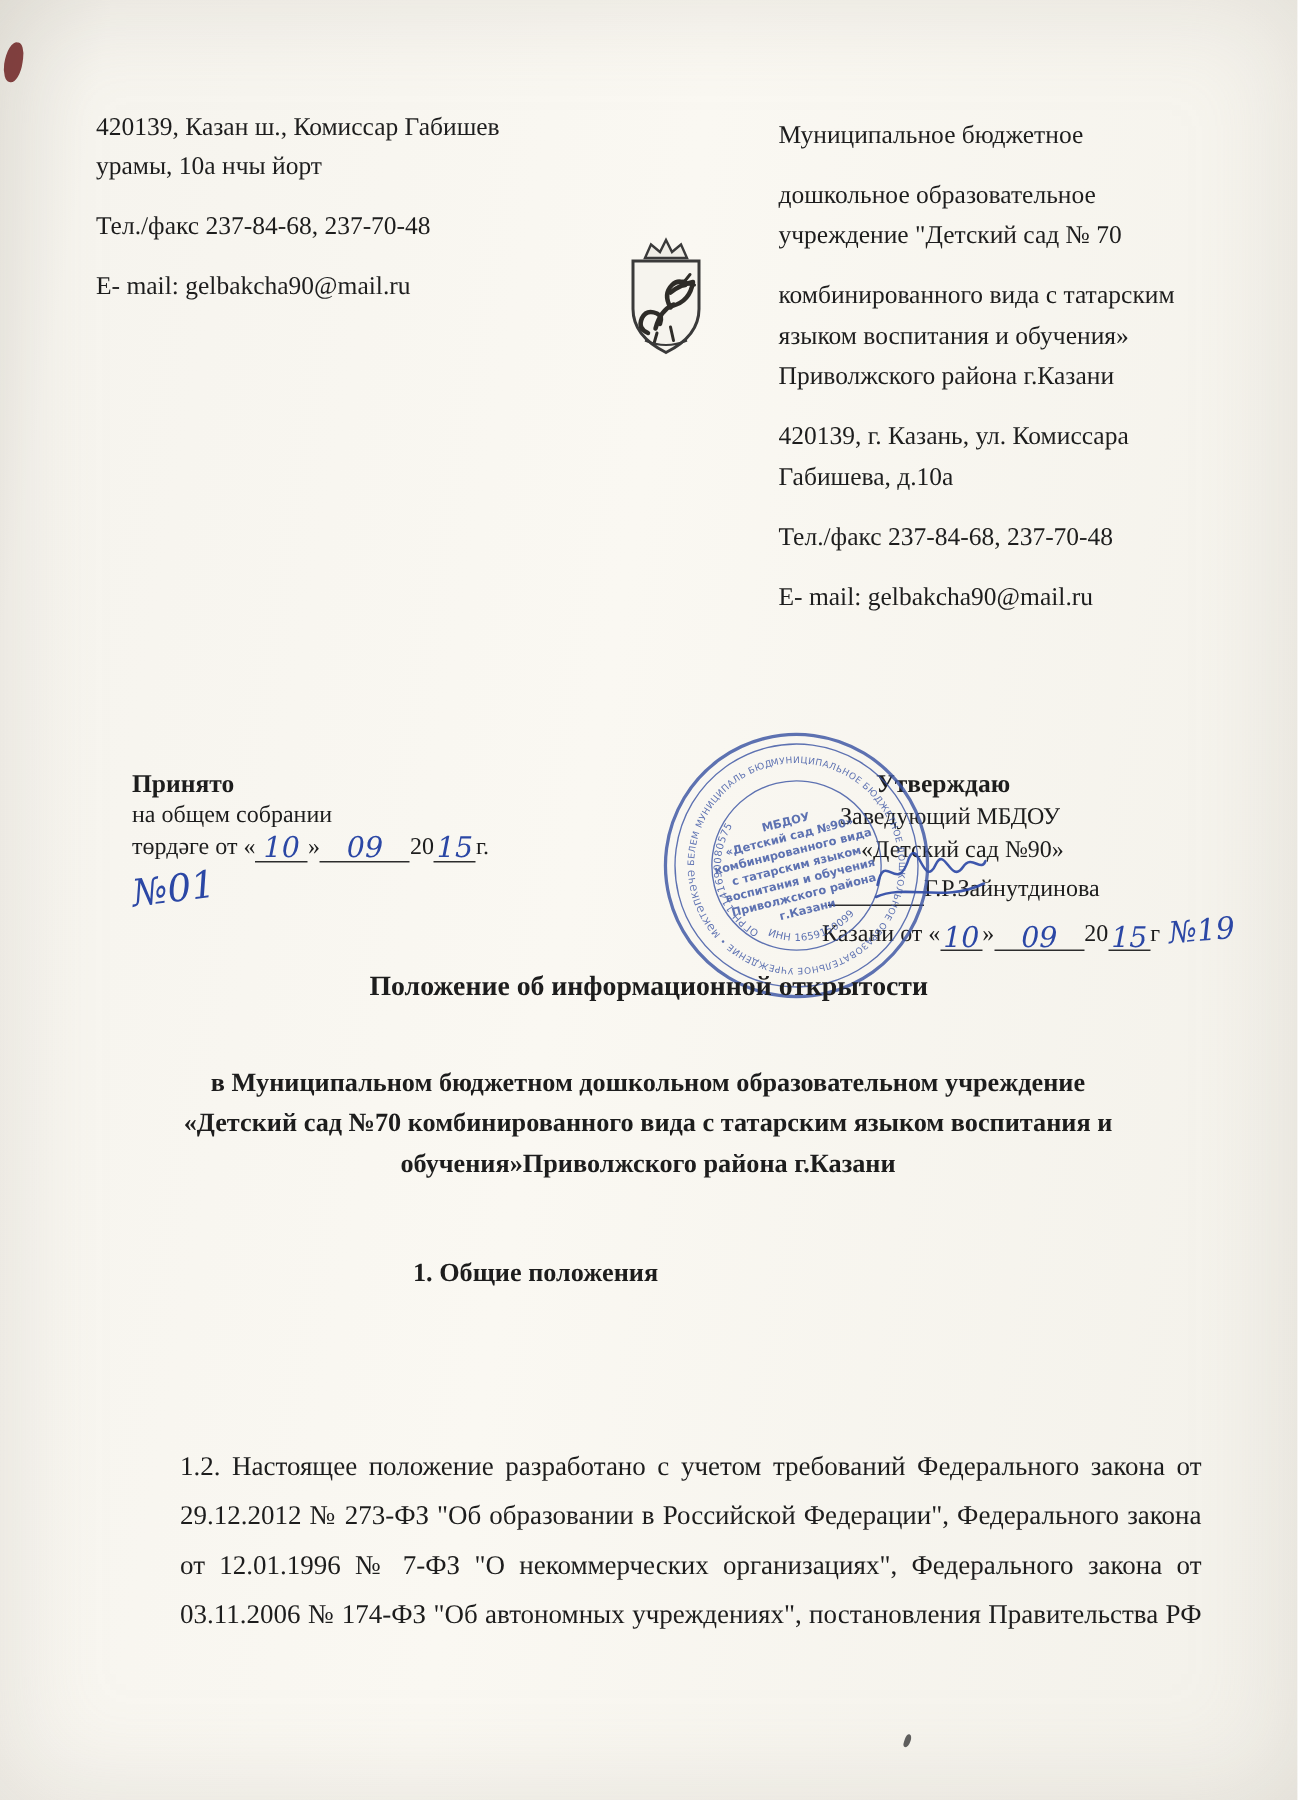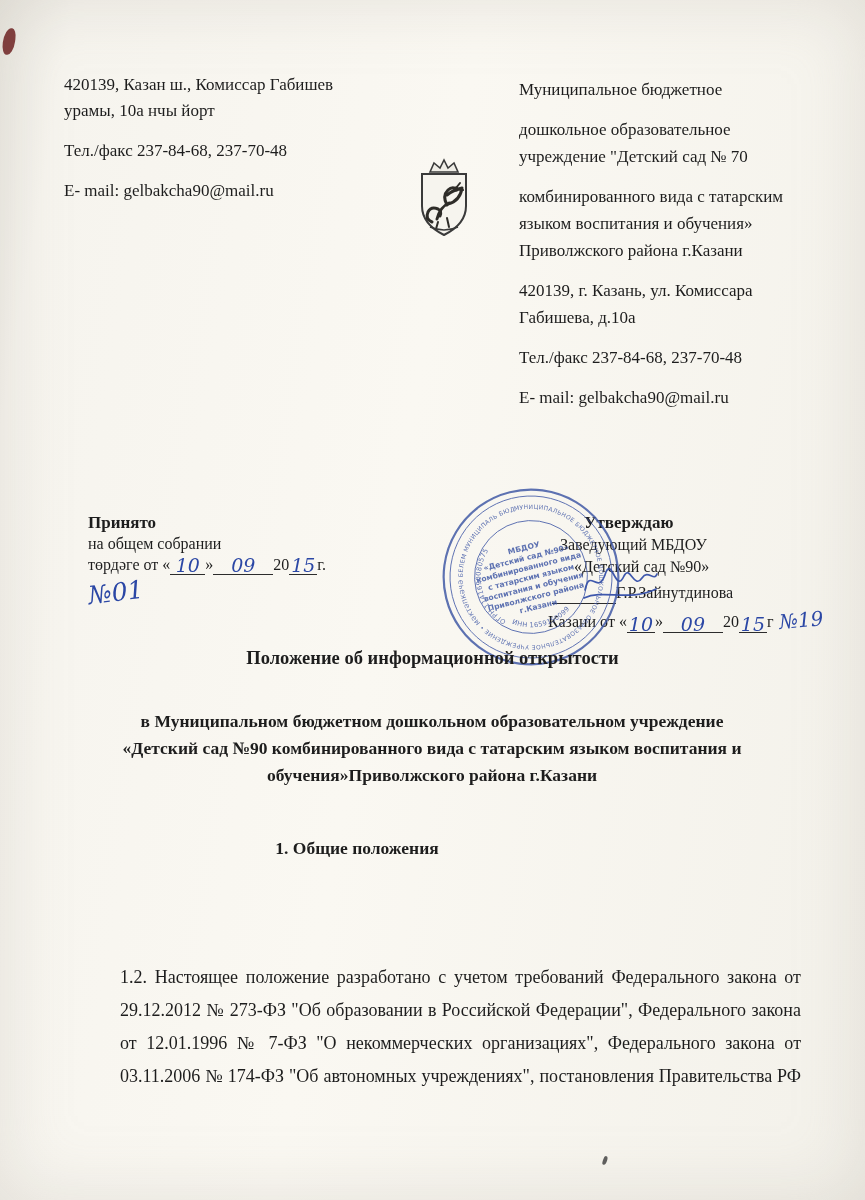--- a/index.html
+++ b/index.html
@@ -188,18 +188,18 @@
         <text x="100" y="92">комбинированного вида</text>
         <text x="100" y="103">с татарским языком</text>
         <text x="100" y="114">воспитания и обучения</text>
         <text x="100" y="125">Приволжского района</text>
         <text x="100" y="136">г.Казани</text>
       </g>
     </svg>
   </div>
 
   <h1 class="title-main">Положение об информационной открытости</h1>
-  <h2 class="title-sub">в Муниципальном бюджетном дошкольном образовательном учреждение «Детский сад №90 комбинированного вида с татарским языком воспитания и обучения»Приволжского района г.Казани</h2>
+  <h2 class="title-sub">в Муниципальном бюджетном дошкольном образовательном учреждение «Детский сад №70 комбинированного вида с татарским языком воспитания и обучения»Приволжского района г.Казани</h2>
 
   <h3 class="section-heading">1. Общие положения</h3>
   <p class="para-1-2">1.2. Настоящее положение разработано с учетом требований Федерального закона от 29.12.2012 № 273-ФЗ "Об образовании в Российской Федерации", Федерального закона от 12.01.1996 № 7-ФЗ "О некоммерческих организациях", Федерального закона от 03.11.2006 № 174-ФЗ "Об автономных учреждениях", постановления Правительства РФ</p>
 
 </div>
 
 </body></html>

